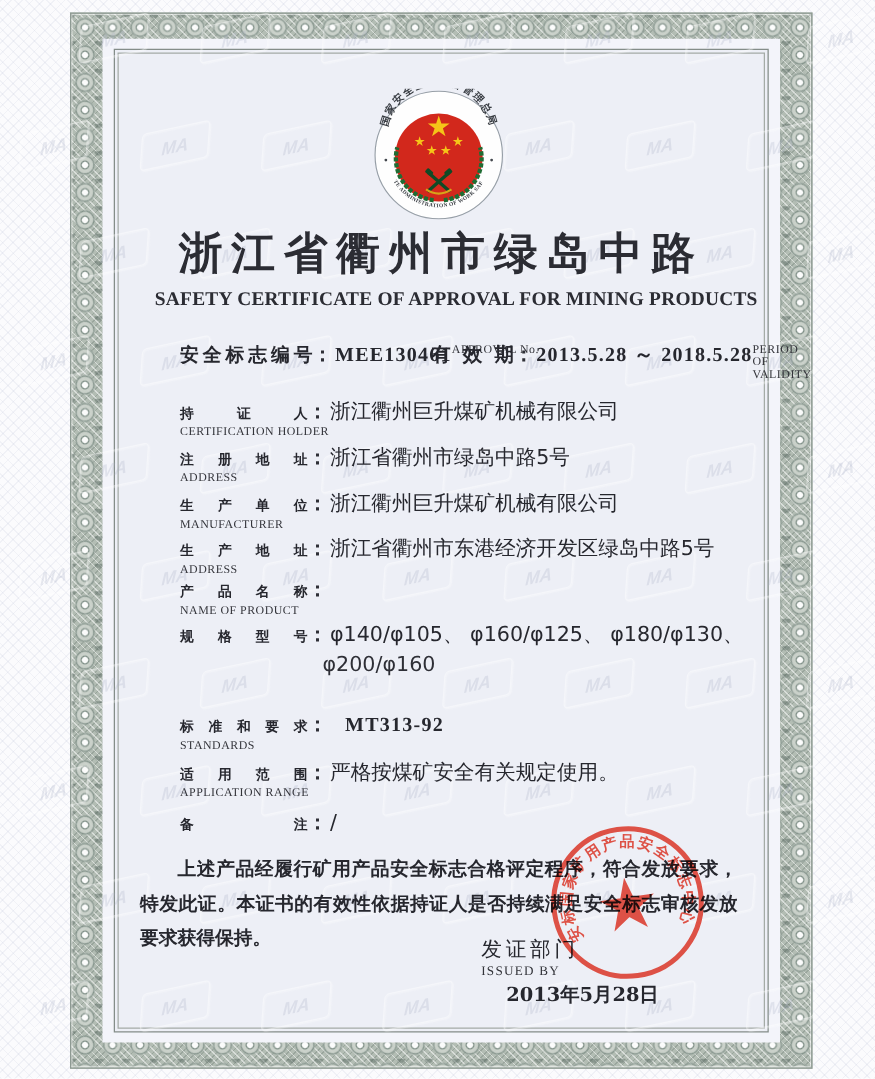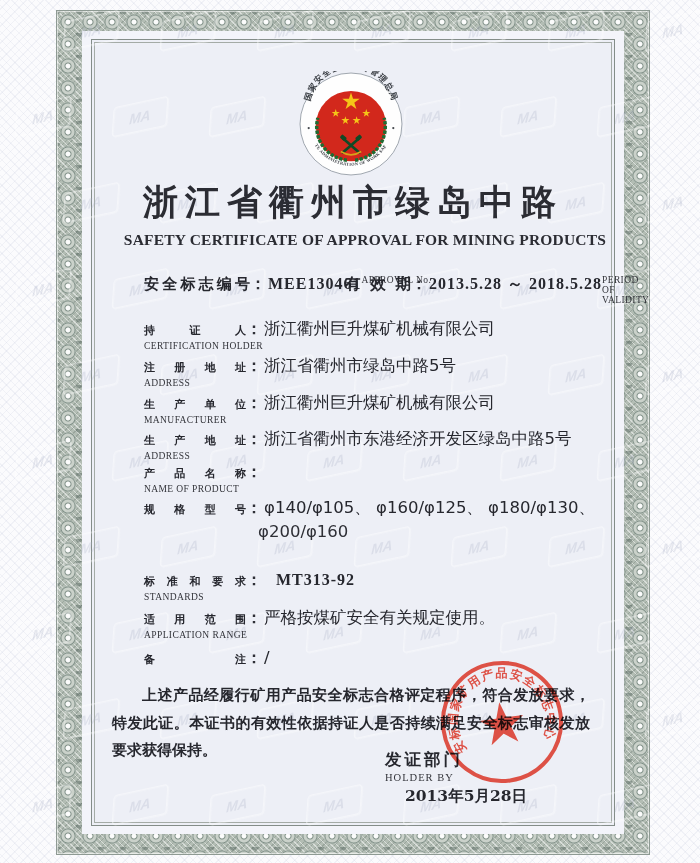--- a/index.html
+++ b/index.html
@@ -58,21 +58,21 @@
   .val{font-size:16.5px;font-weight:500;color:#26272e;white-space:nowrap;}
   .val-num{font-family:"Liberation Serif",serif;font-size:16px;letter-spacing:1px;font-weight:600;}
   .val2{display:block;font-size:16.5px;font-weight:500;margin-left:114px;margin-top:3px;}
   .sub{font-family:"Liberation Serif",serif;font-size:9.5px;letter-spacing:.4px;color:#33343a;margin-top:1px;}
 
   .pair{position:absolute;top:7px;display:flex;}
 
   .statement{position:absolute;left:21px;top:643px;width:478px;
     font-size:15px;font-weight:600;line-height:27.5px;color:#26272e;text-indent:2em;text-align:justify;}
 
-  .dept{position:absolute;left:294px;top:710px;font-size:16.5px;font-weight:700;letter-spacing:3px;color:#26272e;}
+  .dept{position:absolute;left:294px;top:710px;font-size:16.5px;font-weight:400;letter-spacing:3px;color:#26272e;}
   .dept-en{position:absolute;left:294px;top:733px;font-family:"Liberation Serif",serif;font-size:10.5px;letter-spacing:1px;color:#33343a;}
   .issue-date{position:absolute;left:314px;top:747px;font-size:15.5px;font-weight:600;color:#26272e;
     font-family:"DejaVu Serif","Liberation Serif",serif;}
 
   .seal{position:absolute;left:336px;top:608px;width:150px;height:150px;z-index:6;
     opacity:.92;transform:rotate(-8deg);mix-blend-mode:multiply;}
 </style>
 </head>
 <body>
 
@@ -277,21 +277,21 @@
       <div class="row-main">
           <span class="zl">备注</span>
           <span class="colon">：</span>
           <span class="val">/</span>
         </div>
     </div>
 
     <div class="statement">上述产品经履行矿用产品安全标志合格评定程序，符合发放要求，特发此证。本证书的有效性依据持证人是否持续满足安全标志审核发放要求获得保持。</div>
 
     <div class="dept">发证部门</div>
-    <div class="dept-en">HOLDER BY</div>
+    <div class="dept-en">ISSUED BY</div>
     <div class="issue-date">2013年5月28日</div>
 
     <svg class="seal" viewBox="0 0 150 150">
       <defs>
         <path id="sealArc" d="M 36,97.5 A 45 45 0 1 1 114,97.5" fill="none"></path>
         <polygon id="sstar" points="0,-1 0.588,0.809 -0.951,-0.309 0.951,-0.309 -0.588,0.809"></polygon>
       </defs>
       <circle cx="75" cy="75" r="59" fill="none" stroke="#dc4336" stroke-width="4"></circle>
       <use href="#sstar" transform="translate(75,78) scale(23)" fill="#dc4336"></use>
       <text font-size="12" font-weight="700" letter-spacing="1.5" fill="#dc4336">

